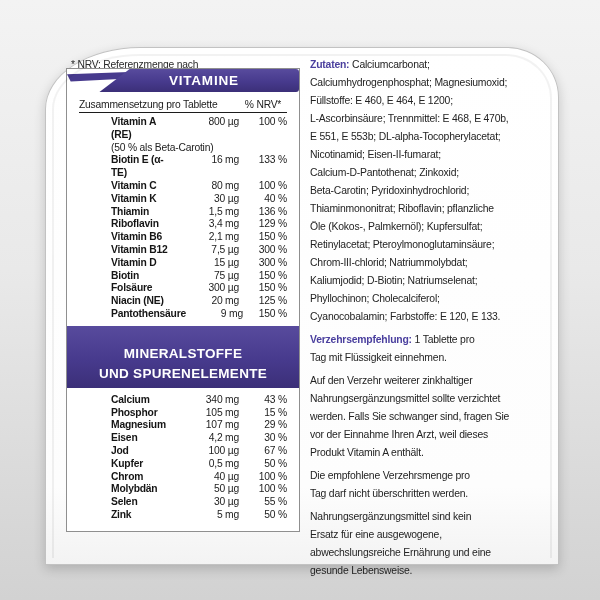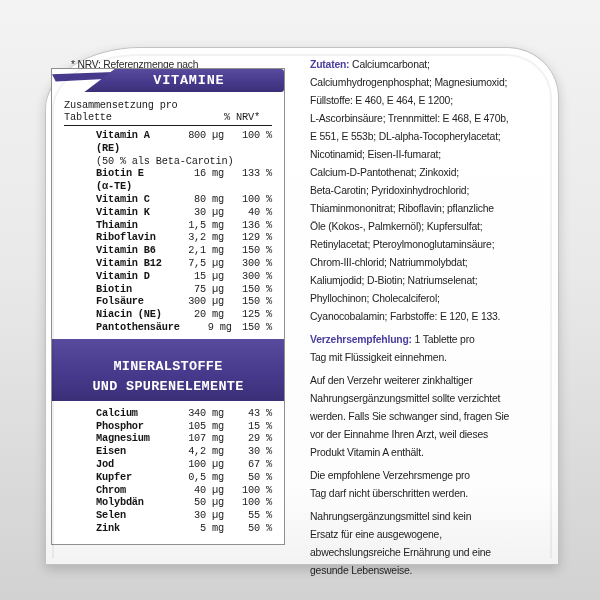--- a/index.html
+++ b/index.html
@@ -16,22 +16,22 @@
     border-radius:95px 52px 0 0 / 62px 50px 0 0;
     box-shadow:0 4px 12px rgba(0,0,0,0.18);
   }
   .card::after{
     content:"";position:absolute;inset:6px;pointer-events:none;
     border:2px solid rgba(0,0,0,0.05);border-bottom:none;
     border-radius:88px 46px 0 0 / 55px 44px 0 0;
   }
   
   .panel{
-    position:absolute;left:5px;top:20px;width:232px;
-    background:#fff;border:1px solid #8f8f8f;font-family:Liberation Mono, monospace;
+    position:absolute;left:20px;top:20px;width:232px;
+    background:#fff;border:1px solid #8f8f8f;
   }
   .banner1{position:relative;height:23px;overflow:hidden;}
   .banner1 .main{
     position:absolute;inset:0;
     background:linear-gradient(180deg,#584b9d 0%,#473a8d 55%,#3b2f78 100%);
     clip-path:polygon(27% 0,100% 0,100% 100%,14% 100%);
     border-radius:0 3px 3px 0;
   }
   .banner1 .tail{
     position:absolute;left:0;top:3px;width:62px;height:12px;background:#473a8d;
@@ -42,21 +42,21 @@
     display:flex;align-items:center;justify-content:center;
     color:#fff;font-weight:bold;font-size:13.5px;letter-spacing:0.8px;
   }
   .tbl{padding:0 12px;}
   .thead{
     display:flex;align-items:flex-end;padding:7px 0 2px;
     border-bottom:1.5px solid #1c1c1c;
     font-size:10.3px;color:#1c1c1c;letter-spacing:-0.2px;
   }
   .thead .h1{flex:1;}
-  .thead .h2{width:48px;text-align:left;}
+  .thead .h2{width:48px;text-align:center;}
   .rows{padding-top:3px;font-size:10.3px;line-height:12.8px;color:#222;letter-spacing:-0.2px;margin-left:32px;}
   .row{display:flex;}
   .row .lbl{flex:1;font-weight:bold;color:#151515;}
   .row .amt{width:62px;text-align:right;}
   .row .nrv{width:48px;text-align:right;}
   .note{color:#222;}
   .banner2{
     margin-top:5px;
     background:linear-gradient(180deg,#584b9d 0%,#473a8d 55%,#3b2f78 100%);
     color:#fff;font-weight:bold;font-size:13.5px;line-height:20px;
@@ -117,21 +117,21 @@
               <span class="amt">30 µg</span>
               <span class="nrv">40 %</span>
             </div>
             <div class="row">
               <span class="lbl">Thiamin</span>
               <span class="amt">1,5 mg</span>
               <span class="nrv">136 %</span>
             </div>
             <div class="row">
               <span class="lbl">Riboflavin</span>
-              <span class="amt">3,2 mg</span>
+              <span class="amt">3,4 mg</span>
               <span class="nrv">129 %</span>
             </div>
             <div class="row">
               <span class="lbl">Vitamin B6</span>
               <span class="amt">2,1 mg</span>
               <span class="nrv">150 %</span>
             </div>
             <div class="row">
               <span class="lbl">Vitamin B12</span>
               <span class="amt">7,5 µg</span>

